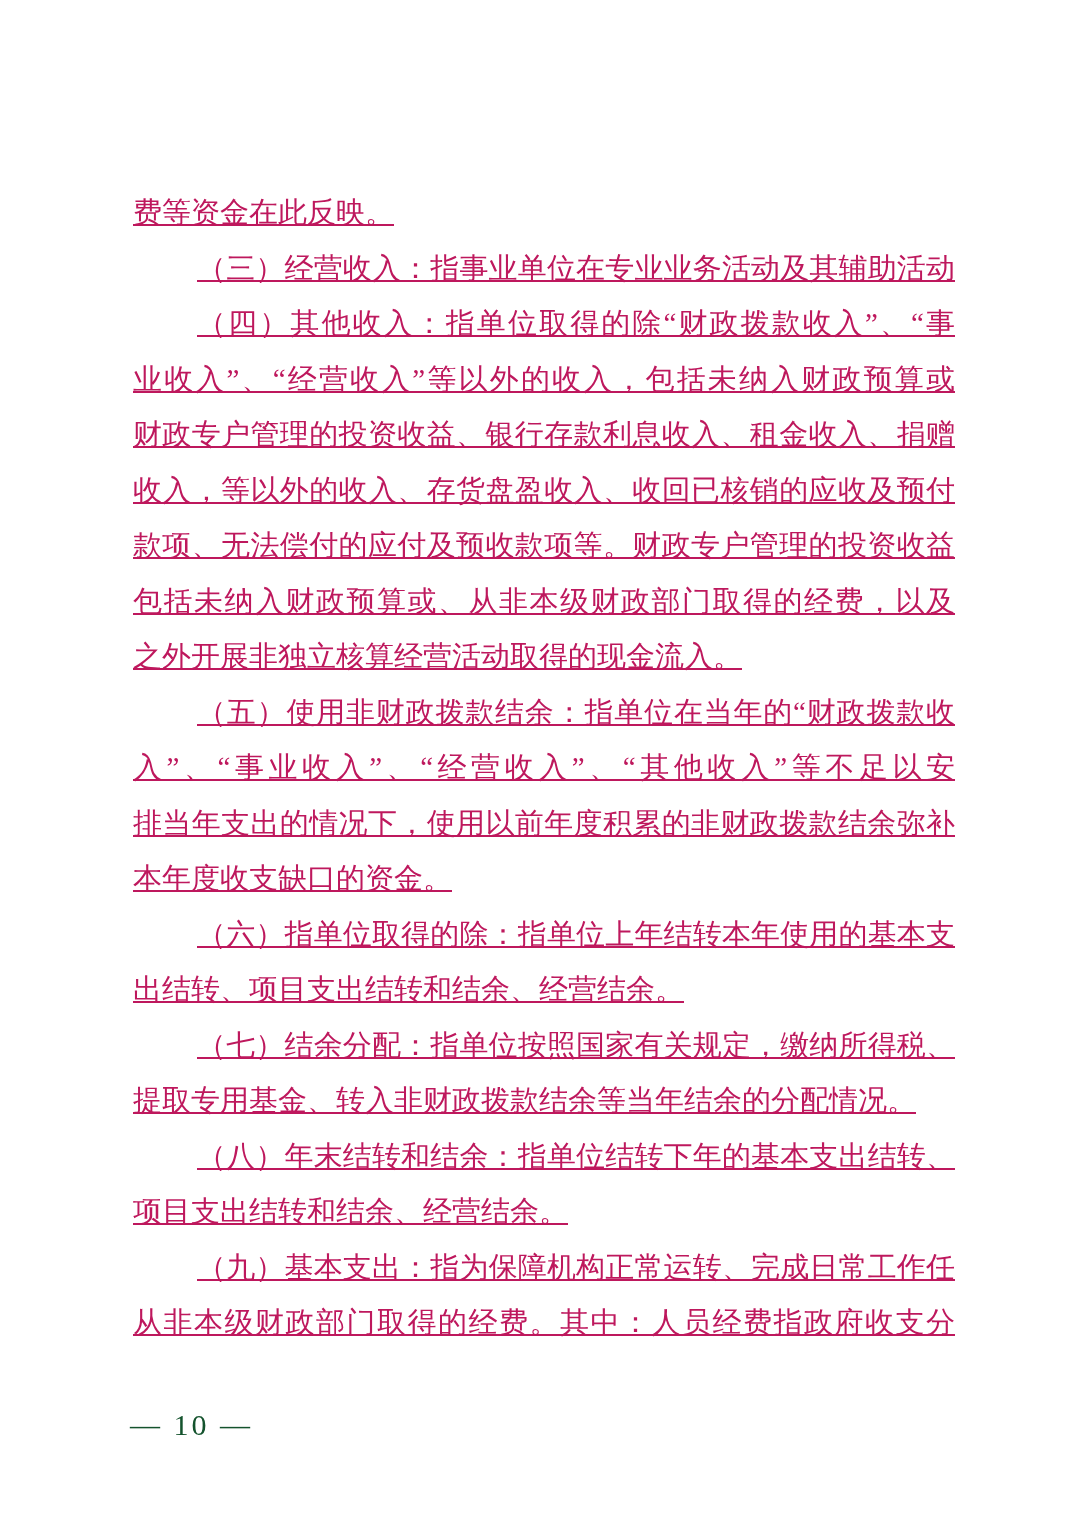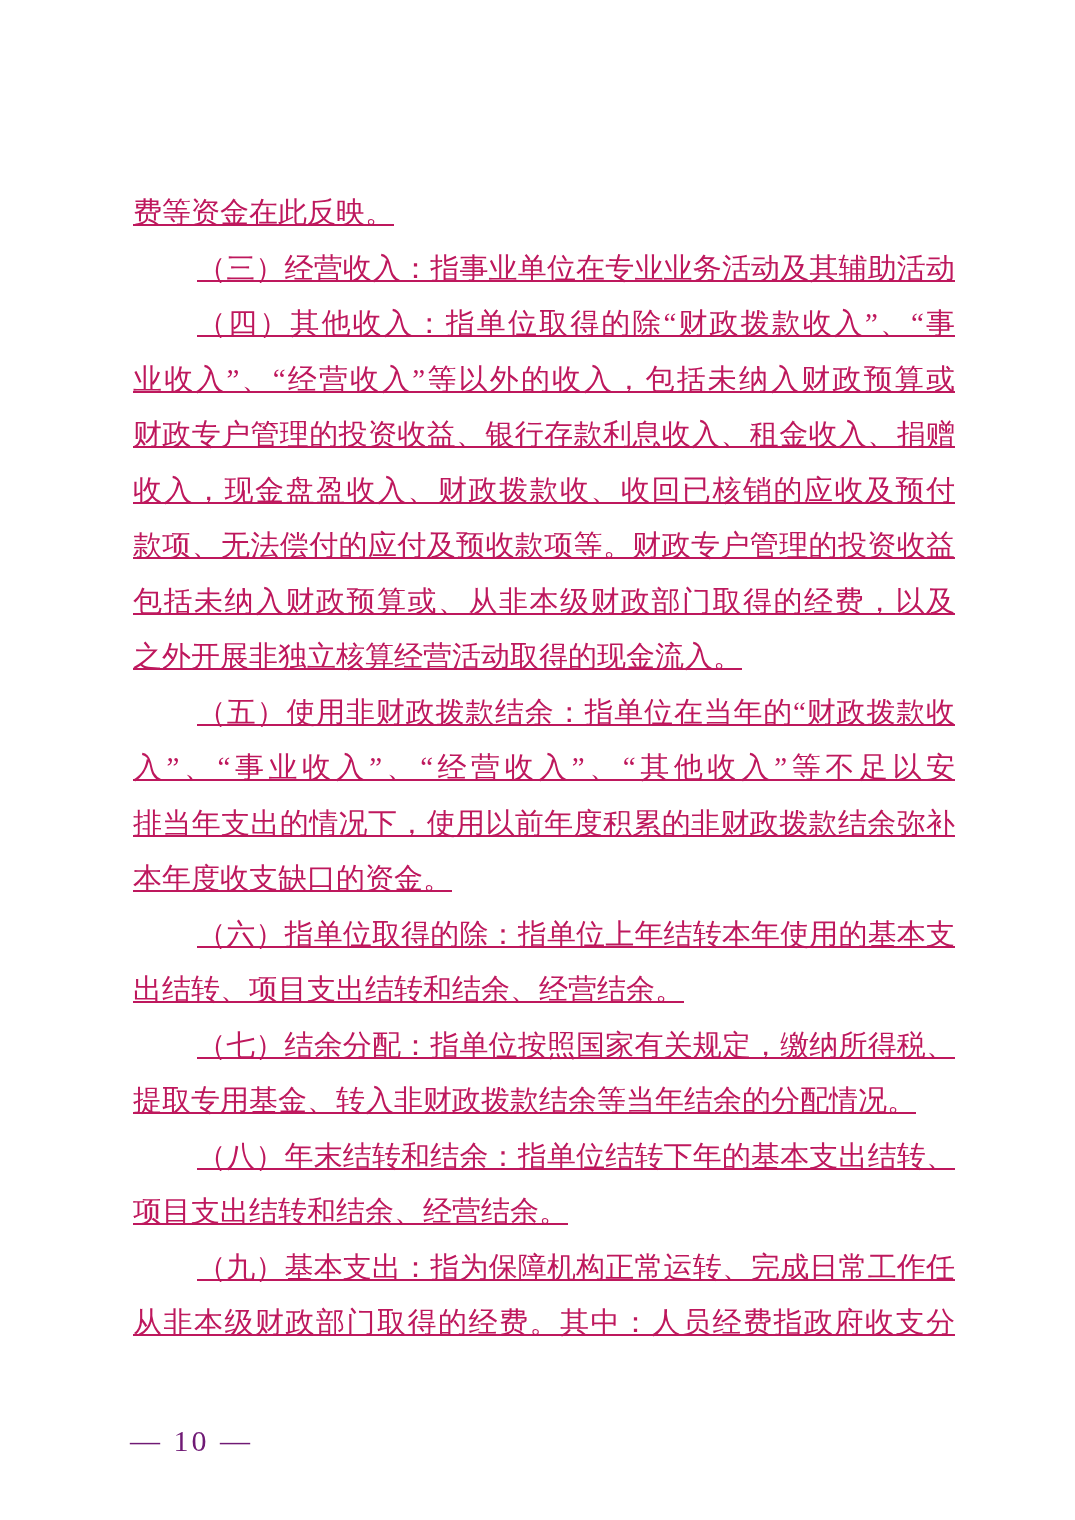--- a/index.html
+++ b/index.html
@@ -44,36 +44,35 @@
     .line.indent {
       padding-left: 64px;
     }
     .footer {
       position: absolute;
       left: 130px;
       top: 1404px;
       font-size: 30px;
       line-height: 42px;
       letter-spacing: 3px;
-      color: #701a75;
+      color: #14532d;
       white-space: nowrap;
-      margin-top: 16px;
     }
   </style>
 </head>
 <body>
 
 <div class="page">
   <div class="content">
     <div class="line">费等资金在此反映。</div>
     <div class="line fill indent">（三）经营收入：指事业单位在专业业务活动及其辅助活动</div>
     <div class="line fill indent">（四）其他收入：指单位取得的除“财政拨款收入”、“事</div>
     <div class="line fill">业收入”、“经营收入”等以外的收入，包括未纳入财政预算或</div>
     <div class="line fill">财政专户管理的投资收益、银行存款利息收入、租金收入、捐赠</div>
-    <div class="line fill">收入，现金盘盈收入、财政拨款收、收回已核销的应收及预付</div>
+    <div class="line fill">收入，等以外的收入、存货盘盈收入、收回已核销的应收及预付</div>
     <div class="line fill">款项、无法偿付的应付及预收款项等。财政专户管理的投资收益</div>
     <div class="line fill">包括未纳入财政预算或、从非本级财政部门取得的经费，以及</div>
     <div class="line">之外开展非独立核算经营活动取得的现金流入。</div>
     <div class="line fill indent">（五）使用非财政拨款结余：指单位在当年的“财政拨款收</div>
     <div class="line fill">入”、“事业收入”、“经营收入”、“其他收入”等不足以安</div>
     <div class="line fill">排当年支出的情况下，使用以前年度积累的非财政拨款结余弥补</div>
     <div class="line">本年度收支缺口的资金。</div>
     <div class="line fill indent">（六）指单位取得的除：指单位上年结转本年使用的基本支</div>
     <div class="line">出结转、项目支出结转和结余、经营结余。</div>
     <div class="line fill indent">（七）结余分配：指单位按照国家有关规定，缴纳所得税、</div>

